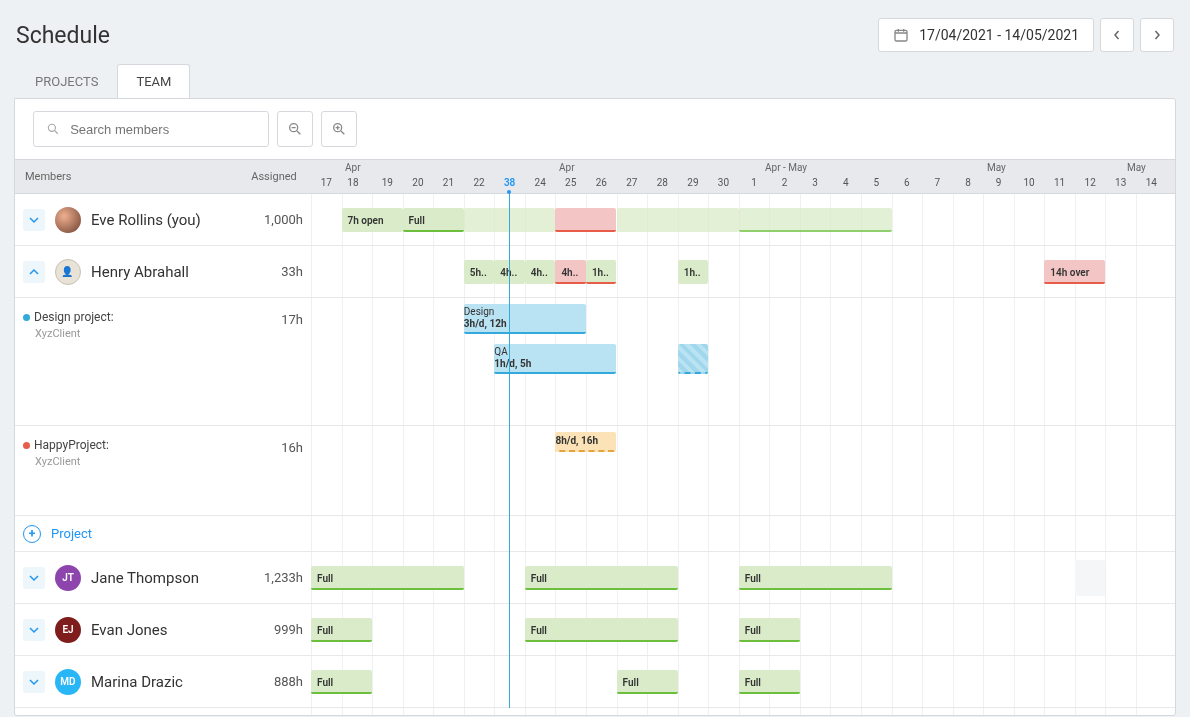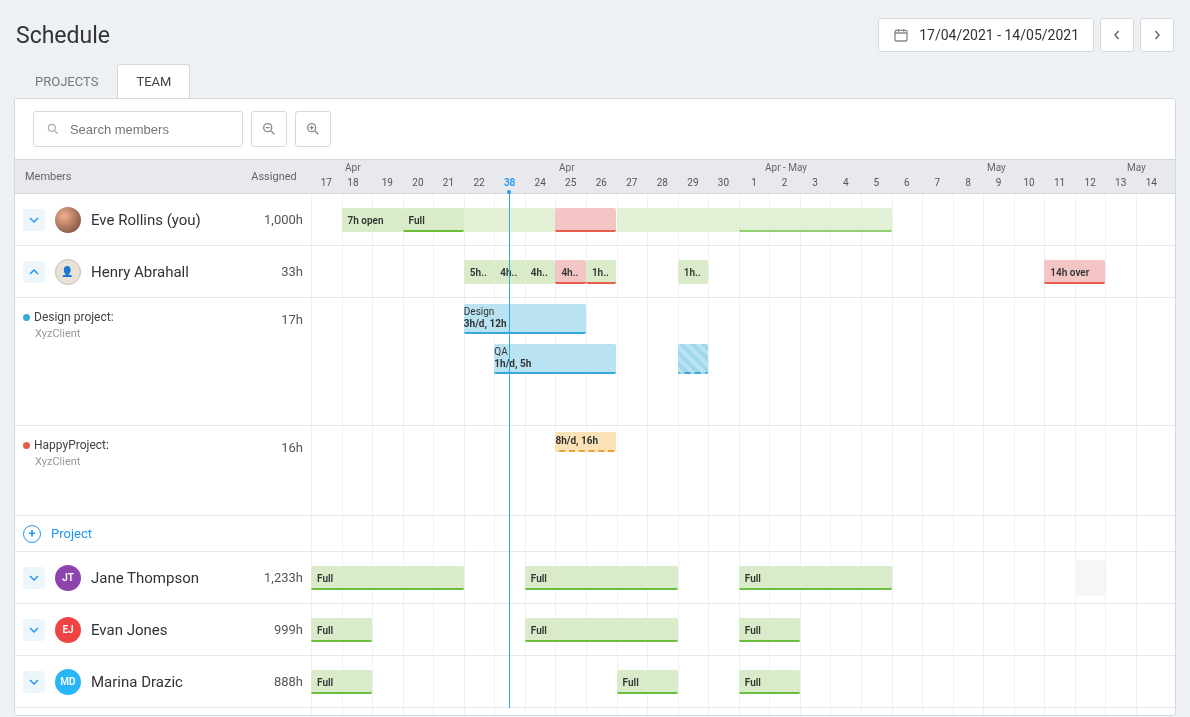--- a/index.html
+++ b/index.html
@@ -41,21 +41,21 @@
 .tab.active {
   background:#fff; color:#444; border-color:#d5d9de;
 }
 .panel {
   background:#fff; border:1px solid #d5d9de; border-radius:0 3px 3px 3px;
   margin:0 14px; height:618px; position:relative; overflow:hidden;
 }
 .toolbar { display:flex; gap:8px; padding:12px 18px; }
 .search-box {
   display:flex; align-items:center; gap:10px;
-  border:1px solid #d5d9de; border-radius:3px; padding:6px 12px; width:210px;
+  border:1px solid #d5d9de; border-radius:3px; padding:6px 12px; width:236px;
 }
 .search-box input {
   border:none; outline:none; font-size:13px; color:#555; width:100%;
 }
 .zoom-btn {
   width:36px; height:36px; display:flex; align-items:center; justify-content:center;
   border:1px solid #d5d9de; border-radius:3px; background:#fff;
 }
 .grid {
   position:relative; border-top:1px solid #d5d9de;
@@ -254,21 +254,21 @@
         <div class="cell-assigned">1,233h</div>
       </div>
 
       <div class="row" style="height:52px">
         <div class="cell-member">
           <button class="expand-btn">
               <svg width="10" height="10" viewBox="0 0 10 10" fill="none" stroke="#2196f3" stroke-width="1.5">
                 <path d="M1 3l4 4 4-4"></path>
               </svg>
             </button>
-          <div class="avatar" style="background:#ef4444">EJ</div>
+          <div class="avatar" style="background:#7f1d1d">EJ</div>
           <span class="member-name">Evan Jones</span>
         </div>
         <div class="cell-assigned">999h</div>
       </div>
 
       <div class="row" style="height:52px">
         <div class="cell-member">
           <button class="expand-btn">
               <svg width="10" height="10" viewBox="0 0 10 10" fill="none" stroke="#2196f3" stroke-width="1.5">
                 <path d="M1 3l4 4 4-4"></path>

